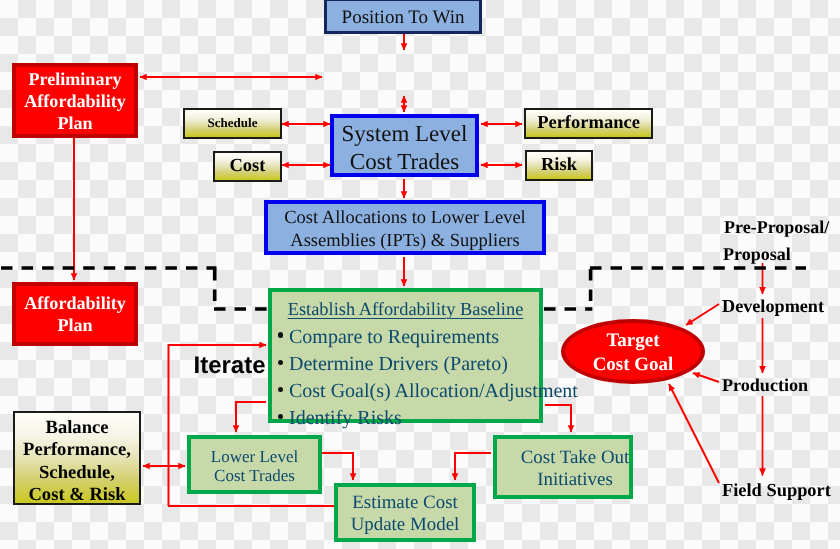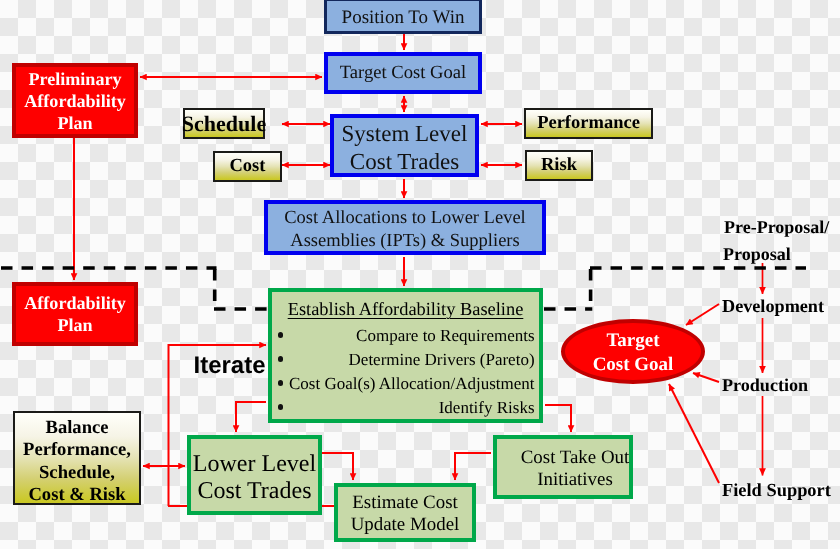--- a/index.html
+++ b/index.html
@@ -19,51 +19,51 @@
 
   
   .blue-dark{background:#8cb0df;border:3px solid #12275c;color:#111;}
   .blue{background:#8cb0df;border:4px solid #0000ef;color:#111;}
   
   .red{background:#fe0000;border:4px solid #c00000;color:#fff;font-weight:bold;}
   
   .gold{background:linear-gradient(to bottom,#fffffa 0%,#f6f4e6 26%,#e5e3b5 50%,#d4d073 73%,#cbc92c 96%,#c9c724 100%);
         border:2px solid #1b1b18;color:#000;font-weight:bold;}
   
-  .green{background:#c7d9a8;border:4px solid #00a84a;color:#000000;}
+  .green{background:#c7d9a8;border:4px solid #00a84a;color:#0c4a6e;}
 
   svg.lines{position:absolute;left:0;top:0;width:840px;height:549px;overflow:visible;z-index:1;}
   .plain{position:absolute;font-weight:bold;color:#000;white-space:nowrap;}
   .node{z-index:3;}
 
   
   #n-ptw {left:324px; top:-2px;   width:158px; height:36px; font-size:19px;padding-top:5px;}
   #n-tcg {left:324px; top:52px;   width:158px; height:42px; font-size:18.6px;}
   #n-slct{left:330px; top:114px;  width:149px; height:63px; font-size:23px;line-height:1.18;padding-top:4px;}
-  #n-sched{left:183px;top:108px;  width:82px;  height:31px; font-size:22px;}
+  #n-sched{left:183px;top:108px;  width:99px;  height:31px; font-size:13px;}
   #n-cost {left:213px;top:151px;  width:69px;  height:31px; font-size:18.5px;}
   #n-perf {left:524px;top:108px;  width:129px; height:31px; font-size:18.5px;}
   #n-risk {left:525px;top:150px;  width:68px;  height:31px; font-size:18.5px;}
   #n-alloc{left:264px;top:200px;  width:282px; height:55px; font-size:18.5px;line-height:1.24;padding-top:5px;}
   #n-prelim{left:12px;top:63px;   width:126px; height:75px; font-size:18.1px;line-height:1.2;padding-top:3px;}
   #n-afp  {left:12px;top:282px;   width:126px; height:64px; font-size:18.1px;line-height:1.23;}
   #n-bal  {left:13px;top:411px;   width:128px; height:94px; font-size:18.6px;line-height:1.185;padding-top:7px;}
   #n-eab  {left:268px;top:288px;  width:275px; height:135px; font-size:15.8px;
            align-items:flex-start; justify-content:flex-start; padding:8px 0 0 0;}
-  #n-llct {left:187px;top:435px;  width:135px; height:80px; font-size:24px;line-height:1.1;padding-top:5px;}
+  #n-llct {left:187px;top:435px;  width:135px; height:59px; font-size:17px;line-height:1.1;padding-top:5px;}
   #n-ecum {left:334px;top:483px;  width:142px; height:59px; font-size:18.9px;line-height:1.15;padding-top:3px;}
   #n-ctoi {left:493px;top:435px;  width:140px; height:64px; font-size:18.9px;line-height:1.16;padding-top:3px;padding-left:24px;}
 
   #n-ell{left:561px;top:319px;width:144px;height:65px;border-radius:50%;
          background:#fe0000;border:4px solid #c00000;color:#fff;font-weight:bold;
          font-size:19px;line-height:1.23;padding-top:2px;}
 
   #eab-head{font-size:18.4px;text-decoration:underline;margin:0 auto 5px auto;
             text-underline-offset:2.5px;text-decoration-thickness:1.2px;}
-  #eab-list{list-style:none;margin:2px 16px 0 0;padding:0 0 0 6px;text-align:right;font-size:17px;}
+  #eab-list{list-style:none;margin:2px 16px 0 0;padding:0 0 0 6px;text-align:left;font-size:20px;}
   #eab-list li{position:relative;padding-left:11px;margin:0 0 5.6px 0;white-space:nowrap;}
   #eab-list li:before{content:"";position:absolute;left:0px;top:5.6px;
      width:5.2px;height:5.2px;border-radius:50%;background:#111;}
 
   #t-iterate{left:193.5px;top:351.5px;font-size:24px;
              font-family:"Liberation Sans","DejaVu Sans",sans-serif;}
   #t-prep1{left:724px;top:216.5px;font-size:18px;}
   #t-prep2{left:723px;top:243.5px;font-size:18px;}
   #t-dev  {left:722px;top:296px;font-size:18.2px;}
   #t-prod {left:722px;top:375px;font-size:18.1px;}
@@ -140,23 +140,20 @@
         <line x1="590.6" y1="268" x2="590.6" y2="301"></line>
         <line x1="589" y1="268" x2="806" y2="268"></line>
       </g>
     </g>
   </svg>
 
   <div class="node blue-dark" id="n-ptw">
     <span>Position To Win</span>
   </div>
 
-  <div class="node blue" id="n-tcg">
-    <span>Target Cost Goal</span>
-  </div>
 
   <div class="node blue" id="n-slct">
     <span>System Level</span>
     <span>Cost Trades</span>
   </div>
 
   <div class="node gold" id="n-sched">
     <span>Schedule</span>
   </div>
 

